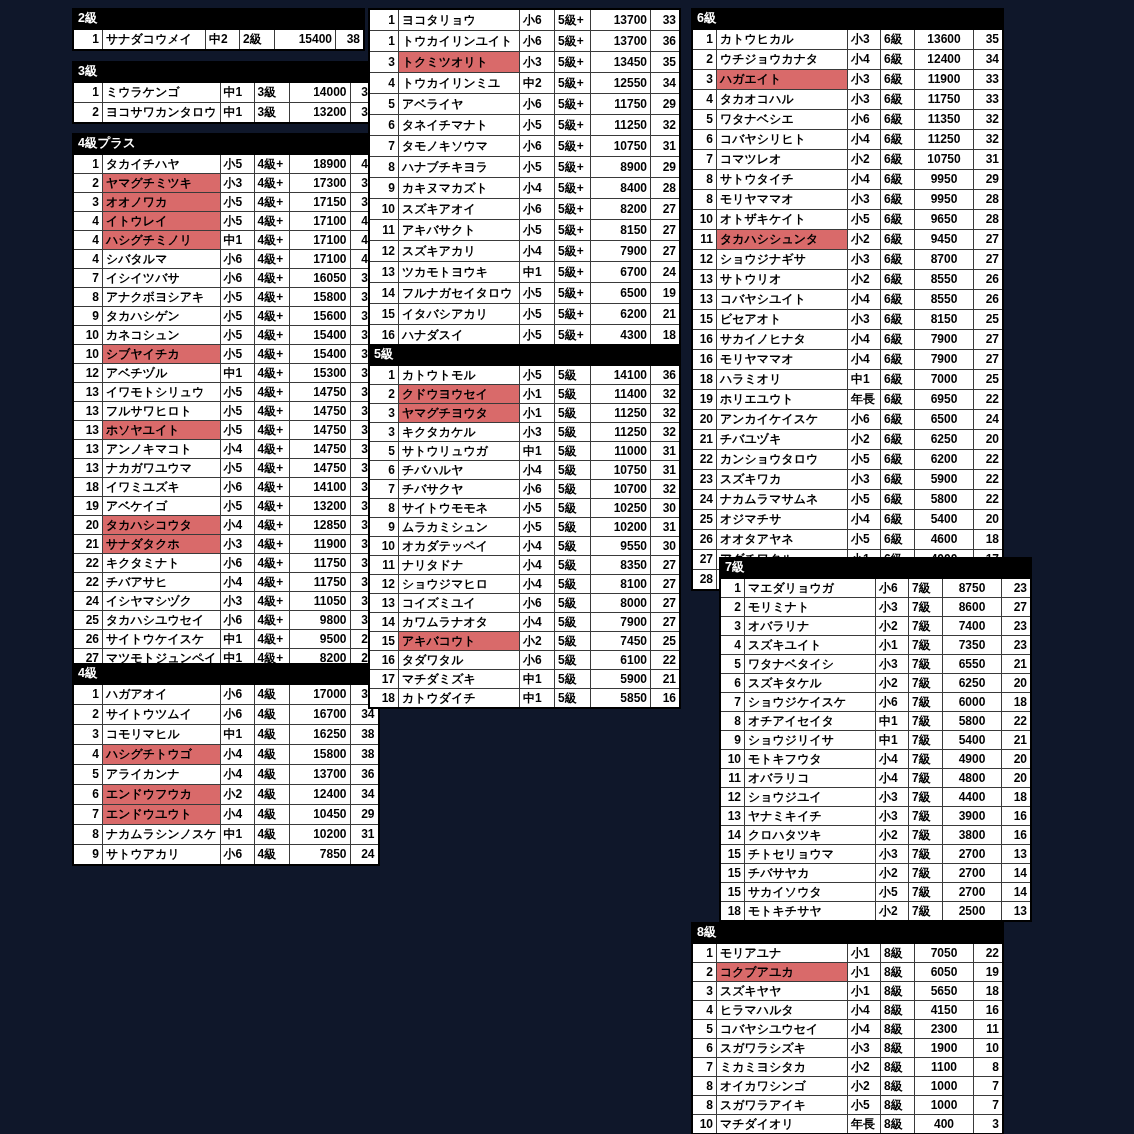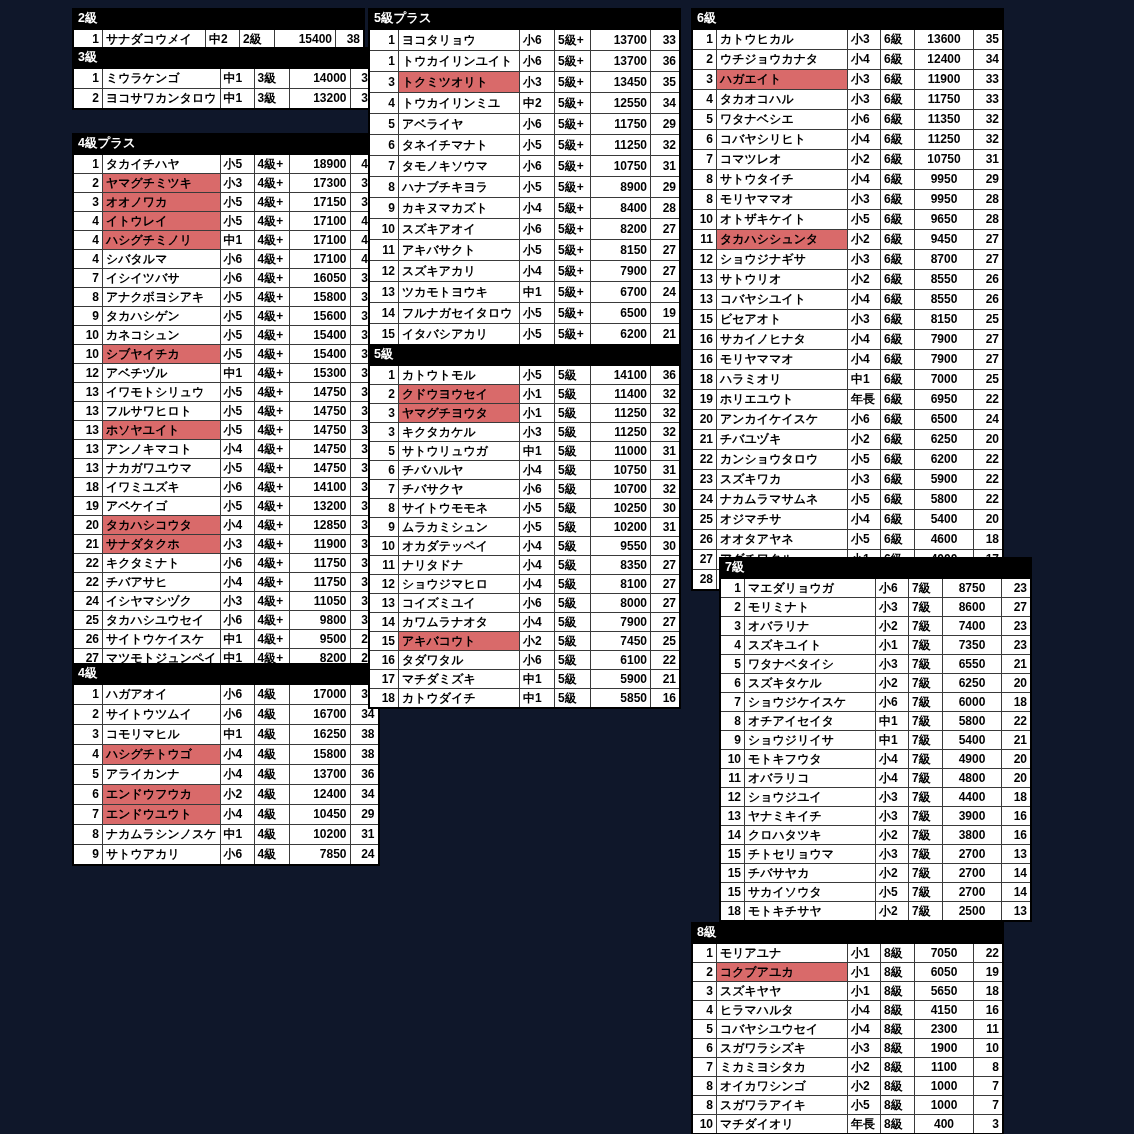--- a/index.html
+++ b/index.html
@@ -52,21 +52,21 @@
             <td class="name">サナダコウメイ</td>
             <td class="year">中2</td>
             <td class="level">2級</td>
             <td class="score">15400</td>
             <td class="games">38</td>
           </tr>
         </tbody>
       </table>
   </section>
 
-  <section class="grade-table col-left rh19" style="left:72px;top:47px;">
+  <section class="grade-table col-left rh19" style="left:72px;top:61px;">
     <div class="ttl">3級</div>
     <table>
         <tbody>
           <tr>
             <td class="rank">1</td>
             <td class="name">ミウラケンゴ</td>
             <td class="year">中1</td>
             <td class="level">3級</td>
             <td class="score">14000</td>
             <td class="games">30</td>
@@ -381,21 +381,20 @@
             <td class="year">小6</td>
             <td class="level">4級</td>
             <td class="score">7850</td>
             <td class="games">24</td>
           </tr>
         </tbody>
       </table>
   </section>
 
   <section class="grade-table col-mid rh20" style="left:368px;top:8px;">
-    <div class="ttl">5級プラス</div>
     <table>
         <tbody>
           <tr>
             <td class="rank">1</td>
             <td class="name">ヨコタリョウ</td>
             <td class="year">小6</td>
             <td class="level">5級+</td>
             <td class="score">13700</td>
             <td class="games">33</td>
           </tr>

